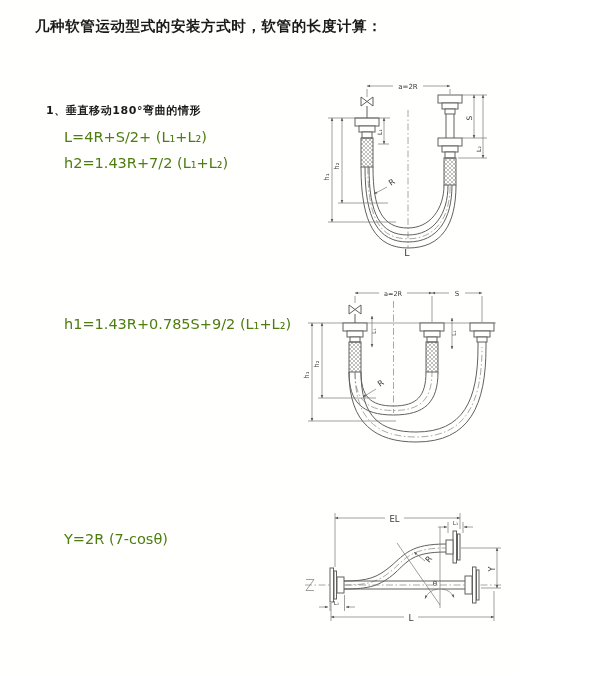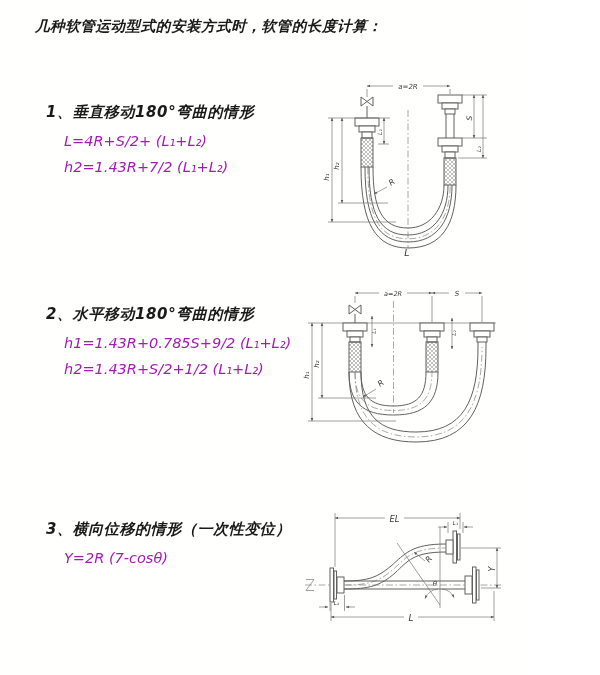--- a/index.html
+++ b/index.html
@@ -1,23 +1,23 @@
 <!DOCTYPE html>
 <html><head>
 <meta charset="utf-8">
 <style>
   html,body{margin:0;padding:0;background:#ffffff;}
   .page{position:relative;width:524px;height:675px;background:#fffffe;
-        font-family:"DejaVu Sans",sans-serif;color:#1a1a1a;overflow:hidden;font-style:italic;}
+        font-family:"DejaVu Sans",sans-serif;color:#1a1a1a;overflow:hidden;}
   .title{position:absolute;left:35px;top:17px;font-size:14.5px;font-weight:bold;letter-spacing:.6px;}
   .section{position:absolute;left:46px;}
   #sec1{top:103px}#sec2{top:305px}#sec3{top:520px}
-  .heading{font-size:15px;font-weight:bold;letter-spacing:.6px;}
+  .heading{font-size:11px;font-weight:bold;letter-spacing:.6px;}
   .formulas{margin-top:7px;padding-left:18px;}
-  .fline{height:25.5px;line-height:25.5px;font-size:14.5px;white-space:pre;color:#a21caf;}
+  .fline{height:25.5px;line-height:25.5px;font-size:14.5px;white-space:pre;color:#4d7c0f;}
   .dsvg{position:absolute;}
   #svg1{left:310px;top:72px}#svg2{left:300px;top:283px}#svg3{left:305px;top:505px}
   svg .d{stroke:#616161;stroke-width:1;fill:none;}
   svg .t{stroke:#6e6e6e;stroke-width:.65;fill:none;}
   svg .c{stroke:#7a7a7a;stroke-width:.65;fill:none;stroke-dasharray:7 2.5 1.5 2.5;}
   svg .f{fill:#fffffe;stroke:#616161;stroke-width:1;}
   svg .b{fill:url(#braid);stroke:#616161;stroke-width:1;}
   svg text{fill:#3a3a3a;font-family:"DejaVu Sans",sans-serif;}
 </style>
 </head>
@@ -40,29 +40,26 @@
 
   <div class="section" id="sec1">
     <div class="heading">1、垂直移动180°弯曲的情形</div>
     <div class="formulas">
       <div class="fline">L=4R+S/2+ (L₁+L₂)</div>
       <div class="fline">h2=1.43R+7/2 (L₁+L₂)</div>
     </div>
   </div>
 
   <div class="section" id="sec2">
-    <div class="heading">2、水平移动180°弯曲的情形</div>
     <div class="formulas">
       <div class="fline">h1=1.43R+0.785S+9/2 (L₁+L₂)</div>
-      <div class="fline">h2=1.43R+S/2+1/2 (L₁+L₂)</div>
     </div>
   </div>
 
   <div class="section" id="sec3">
-    <div class="heading">3、横向位移的情形（一次性变位）</div>
     <div class="formulas">
       <div class="fline">Y=2R (7-cosθ)</div>
     </div>
   </div>
 
   <svg class="dsvg" id="svg1" width="190" height="190" viewBox="0 0 190 190">
 
     <g>
       <line class="t" x1="57" y1="14" x2="83" y2="14" marker-start="url(#ar)"></line>
       <line class="t" x1="113" y1="14" x2="140" y2="14" marker-end="url(#ar)"></line>

